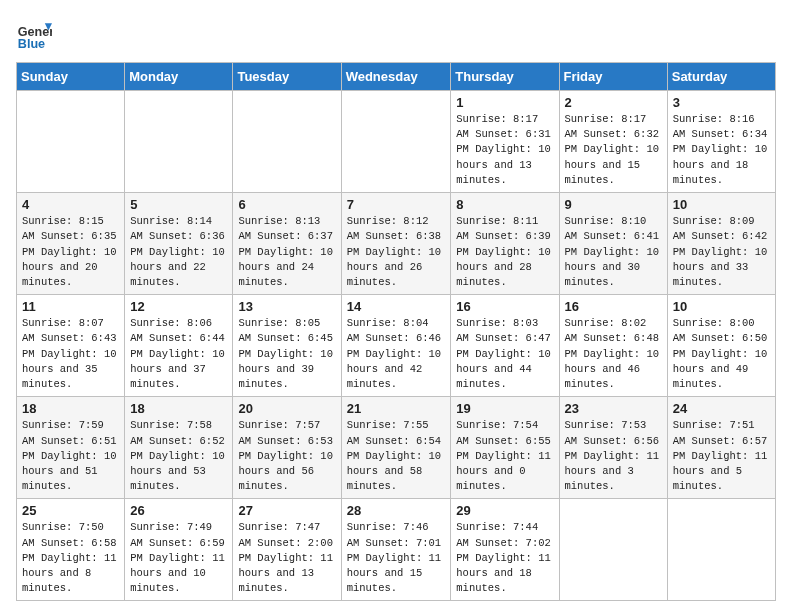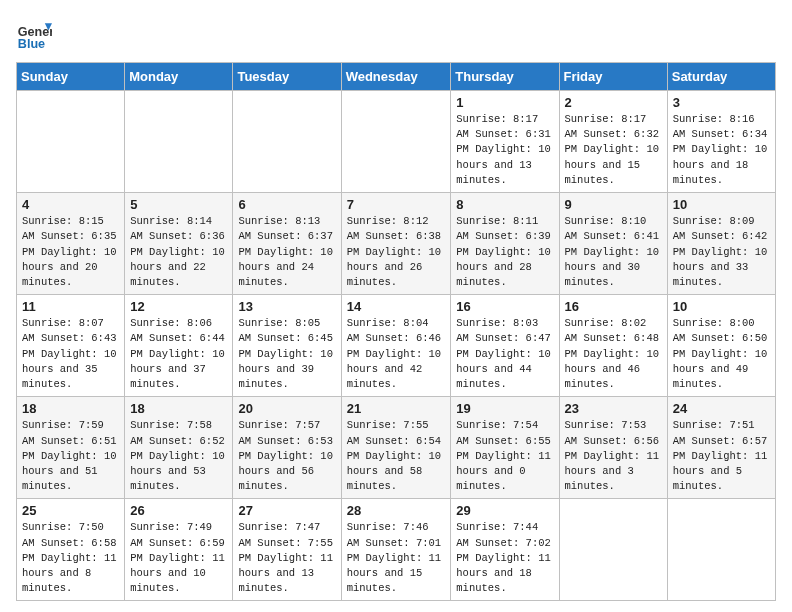--- a/index.html
+++ b/index.html
@@ -302,21 +302,21 @@
         <td>
           <span class="day-num">26</span>
           <div class="cell-text">Sunrise: 7:49 AM
 Sunset: 6:59 PM
 Daylight: 11 hours
 and 10 minutes.</div>
         </td>
         <td>
           <span class="day-num">27</span>
           <div class="cell-text">Sunrise: 7:47 AM
-Sunset: 7:55 PM
+Sunset: 2:00 PM
 Daylight: 11 hours
 and 13 minutes.</div>
         </td>
         <td>
           <span class="day-num">28</span>
           <div class="cell-text">Sunrise: 7:46 AM
 Sunset: 7:01 PM
 Daylight: 11 hours
 and 15 minutes.</div>
         </td>

